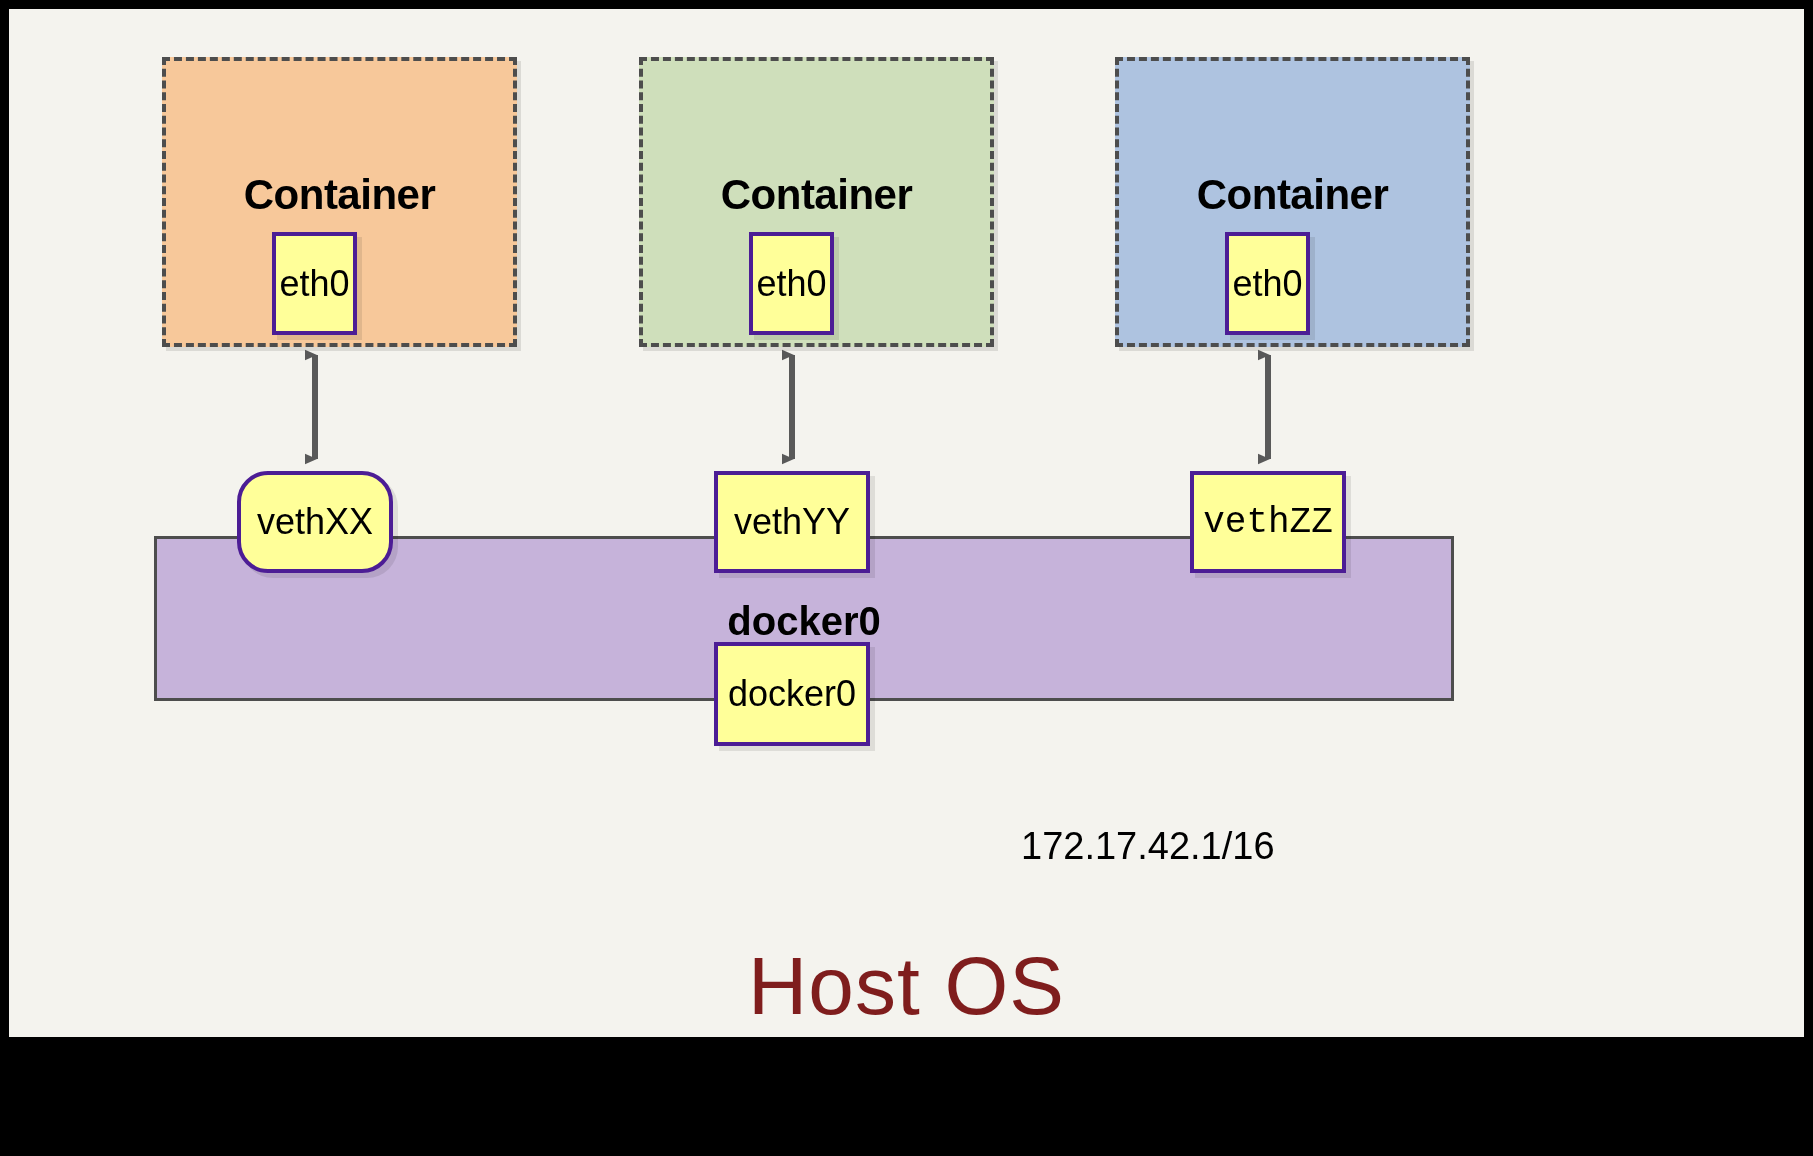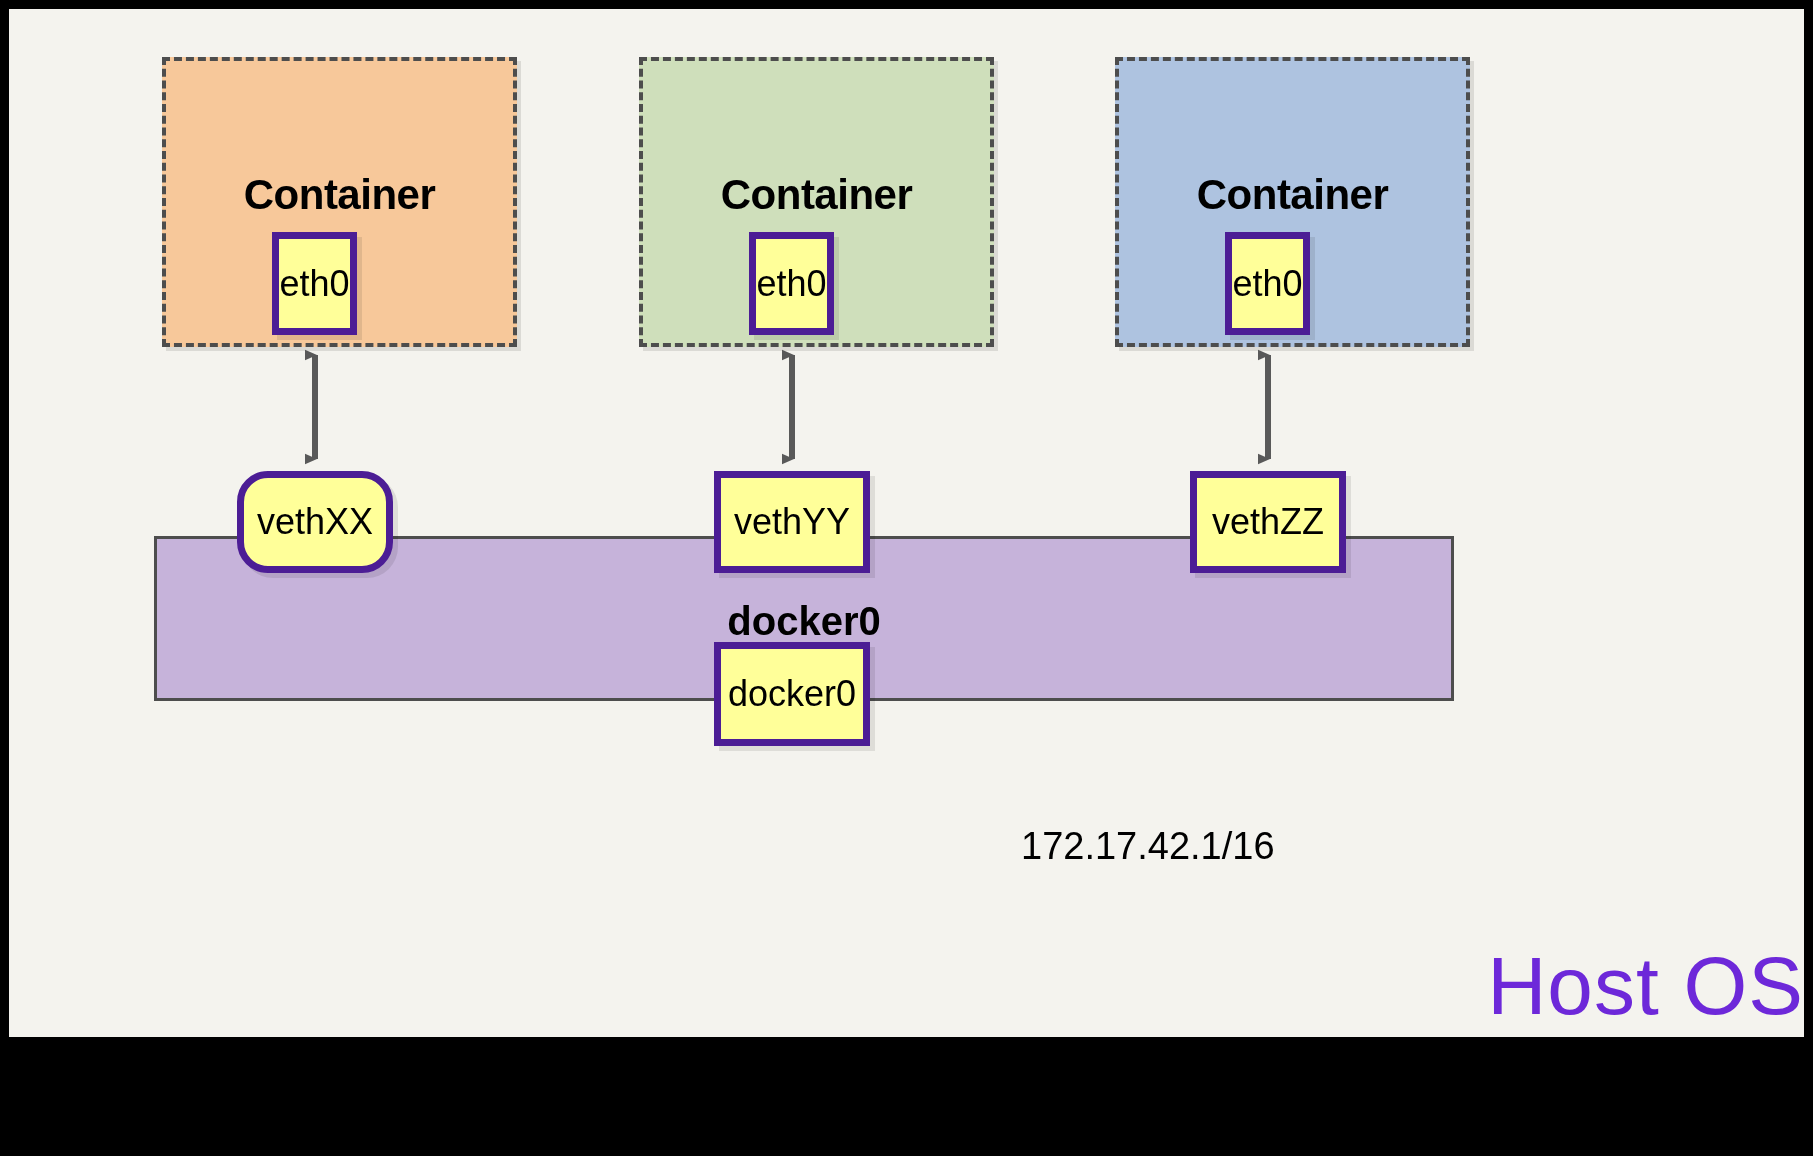--- a/index.html
+++ b/index.html
@@ -51,21 +51,21 @@
     font-weight: bold;
     color: #000000;
     letter-spacing: -0.5px;
   }
 
   
   .iface-box {
     position: absolute;
     box-sizing: border-box;
     background: #ffff99;
-    border: 7px solid #4c1d95;
+    border: 4px solid #4c1d95;
     box-shadow: 5px 5px 0 rgba(0,0,0,0.09);
     display: flex;
     align-items: center;
     justify-content: center;
     font-size: 36px;
     color: #000000;
     white-space: nowrap;
   }
 
   
@@ -103,23 +103,23 @@
     top: 816px;
     font-size: 38px;
     color: #000000;
     white-space: nowrap;
   }
   #host-os-label {
     position: absolute;
     left: 0;
     right: 0;
     top: 930px;
-    text-align: right;
+    text-align: center;
     font-size: 82px;
-    color: #6d28d9;
+    color: #7f1d1d;
     letter-spacing: 1px;
   }
 </style>
 </head>
 <body>
 
 <div id="canvas">
   <div id="host-panel">
 
     <div class="container-box" style="left:153px; background:#f7c89a;">
@@ -184,21 +184,21 @@
     </svg>
 
     <div class="iface-box" style="left:228px; top:462px; width:156px; height:102px;border-radius:31px;">
       <span>vethXX</span>
     </div>
 
     <div class="iface-box" style="left:705px; top:462px; width:156px; height:102px;">
       <span>vethYY</span>
     </div>
 
-    <div class="iface-box" style="left:1181px; top:462px; width:156px; height:102px;">
+    <div class="iface-box" style="left:1181px; top:462px; width:156px; height:102px;font-family:Liberation Mono, monospace;">
       <span>vethZZ</span>
     </div>
 
     <div class="iface-box" style="left:705px; top:633px; width:156px; height:104px;">
       <span>docker0</span>
     </div>
 
     <div id="bridge-ip">172.17.42.1/16</div>
 
     <div id="host-os-label">Host OS</div>

